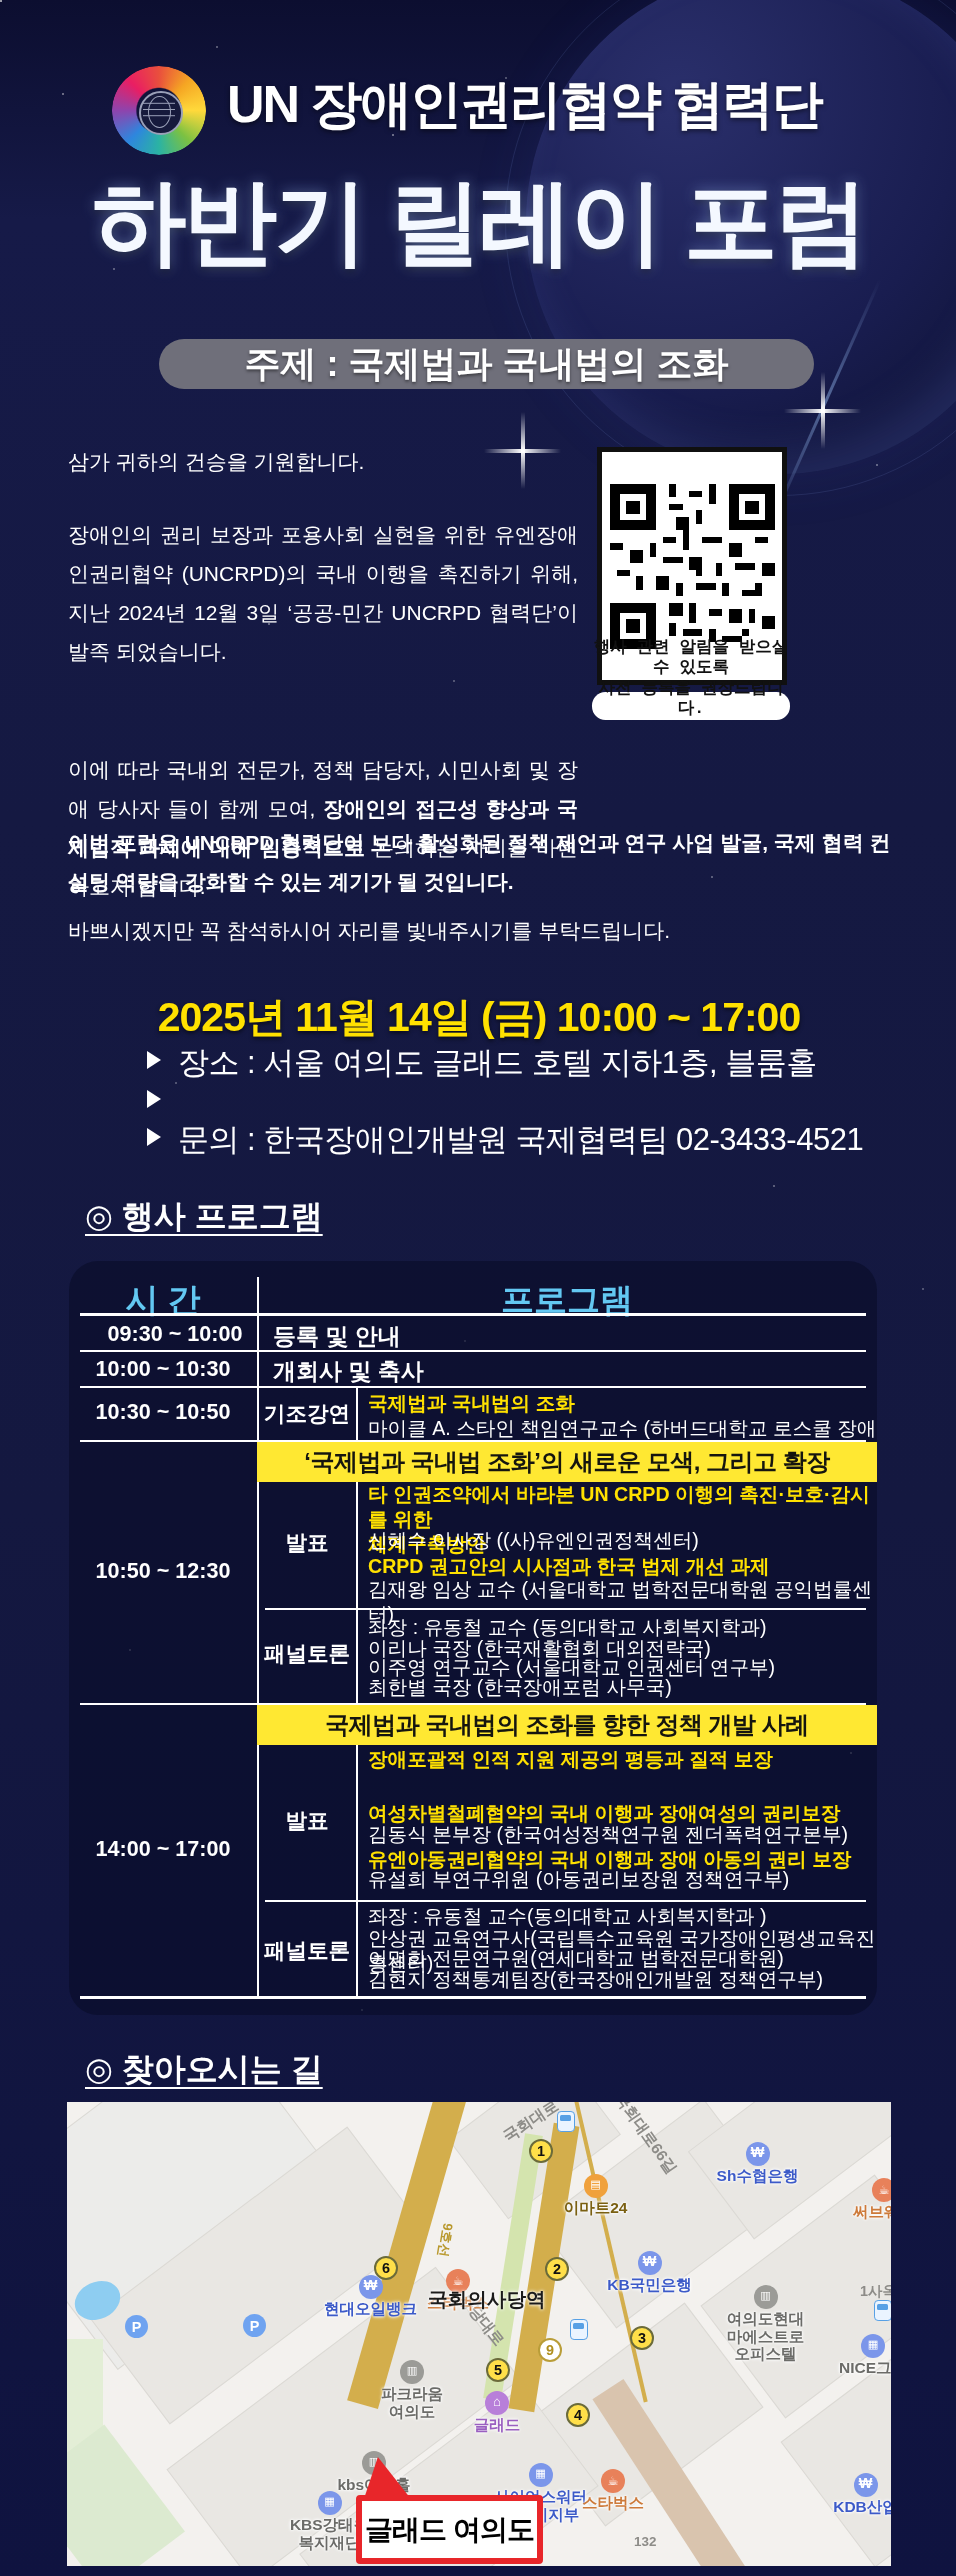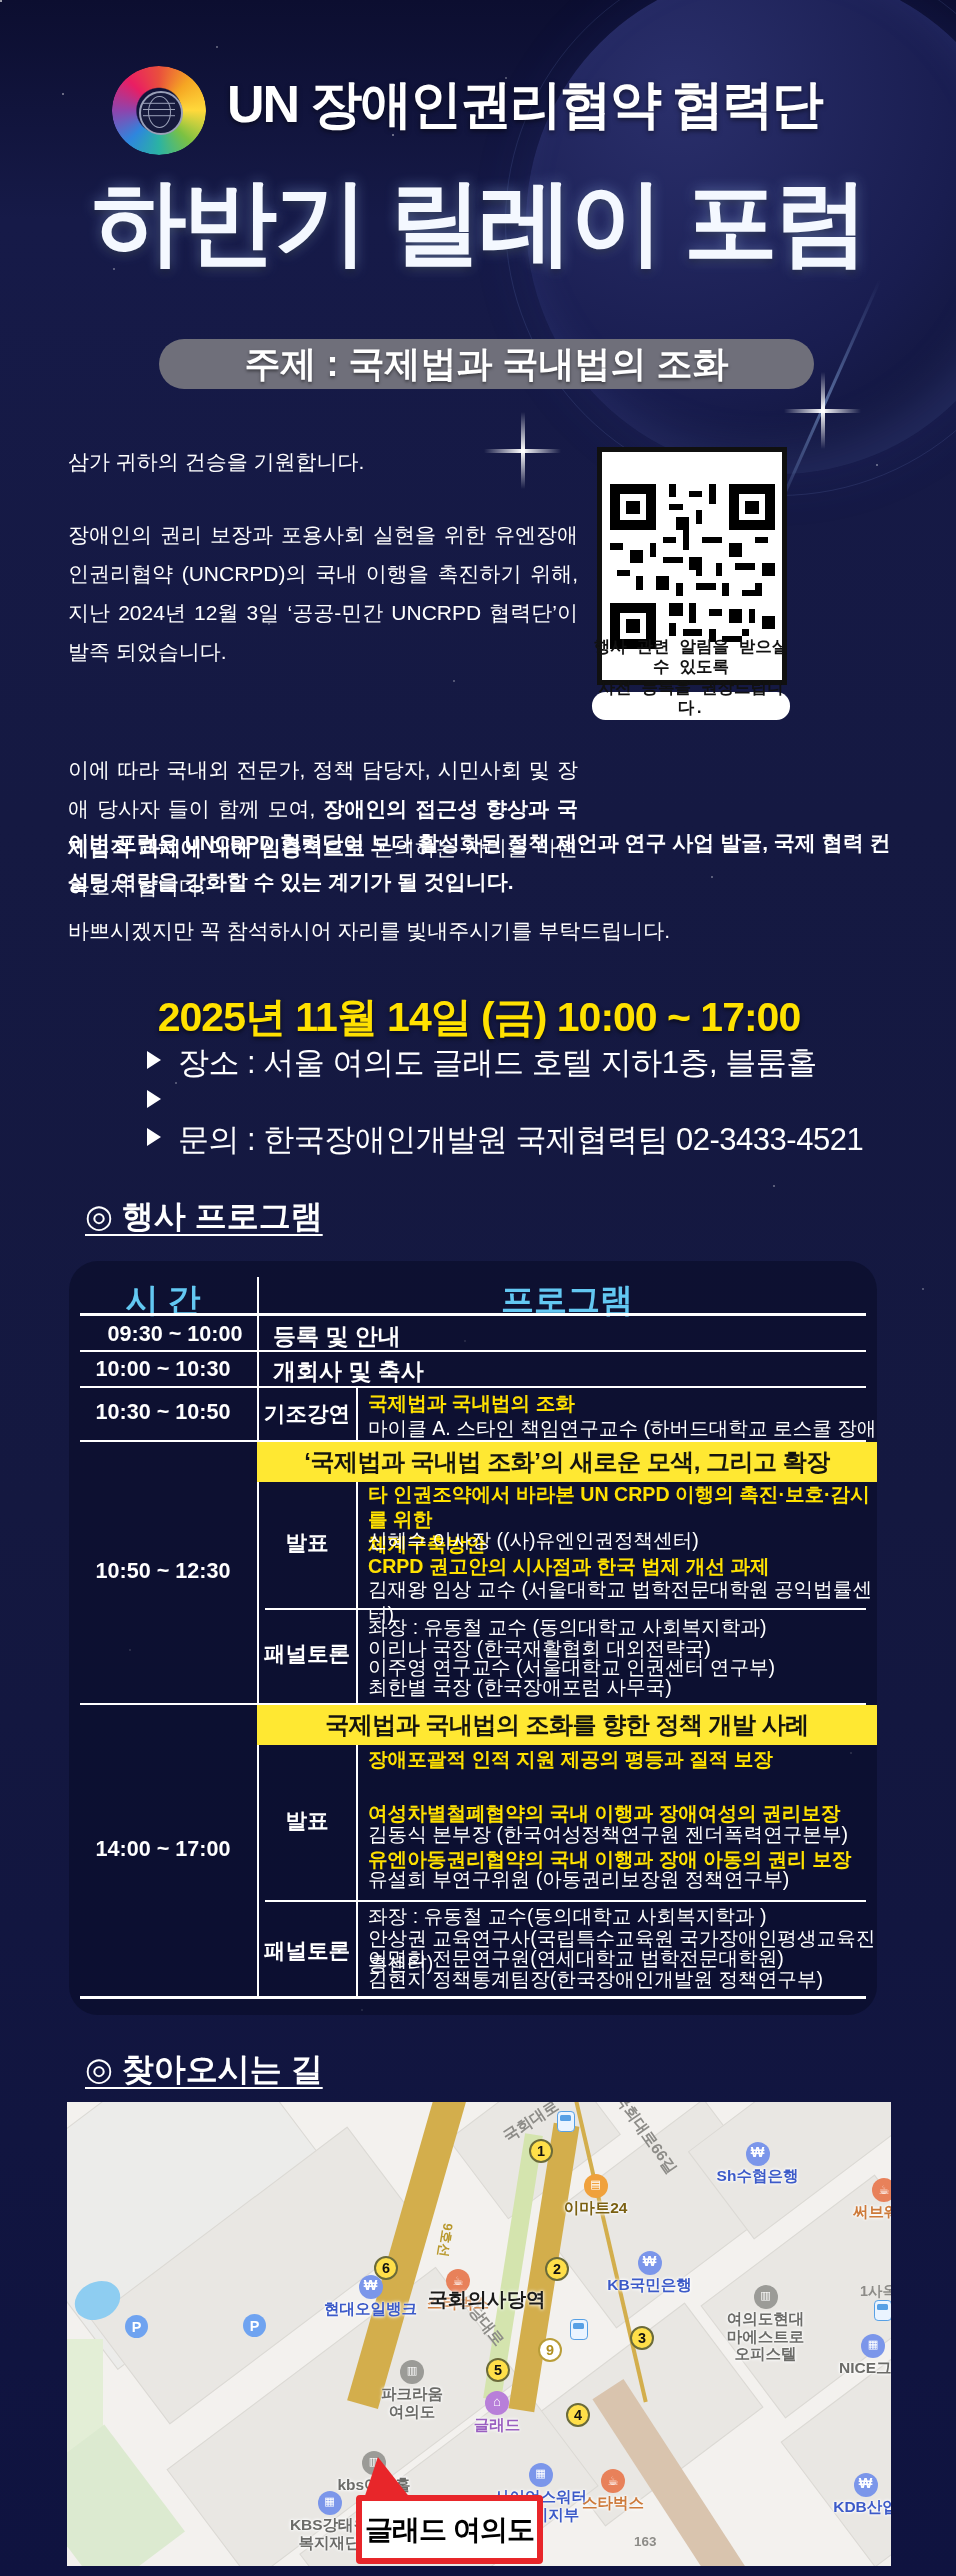--- a/index.html
+++ b/index.html
@@ -367,21 +367,21 @@
 서울시지부</div>
       </div>
     <div class="poi" style="left:505px;top:367px;width:82px;">
       <div class="ic cafe"></div>
         <div class="lb orange">스타벅스</div>
       </div>
     <div class="poi" style="left:747px;top:371px;width:103px;">
       <div class="ic bank"></div>
         <div class="lb navy">KDB산업</div>
       </div>
-    <div class="street" style="left:567px;top:432px;font-size:13.4px;">163</div>
+    <div class="street" style="left:567px;top:432px;font-size:13.4px;">132</div>
     <div class="street" style="left:793px;top:180px;font-size:14.4px;">1사옥</div>
     <div class="station" style="left:361px;top:184px;">국회의사당역</div>
 
     <div class="callout-tip"></div>
     <div class="callout">
       <span>글래드 여의도</span>
     </div>
   </div>
 
   <div class="ab notice" style="top:2571px;">행사 당일 주차 공간이 제한되어 혼잡이 예상됩니다.</div>

